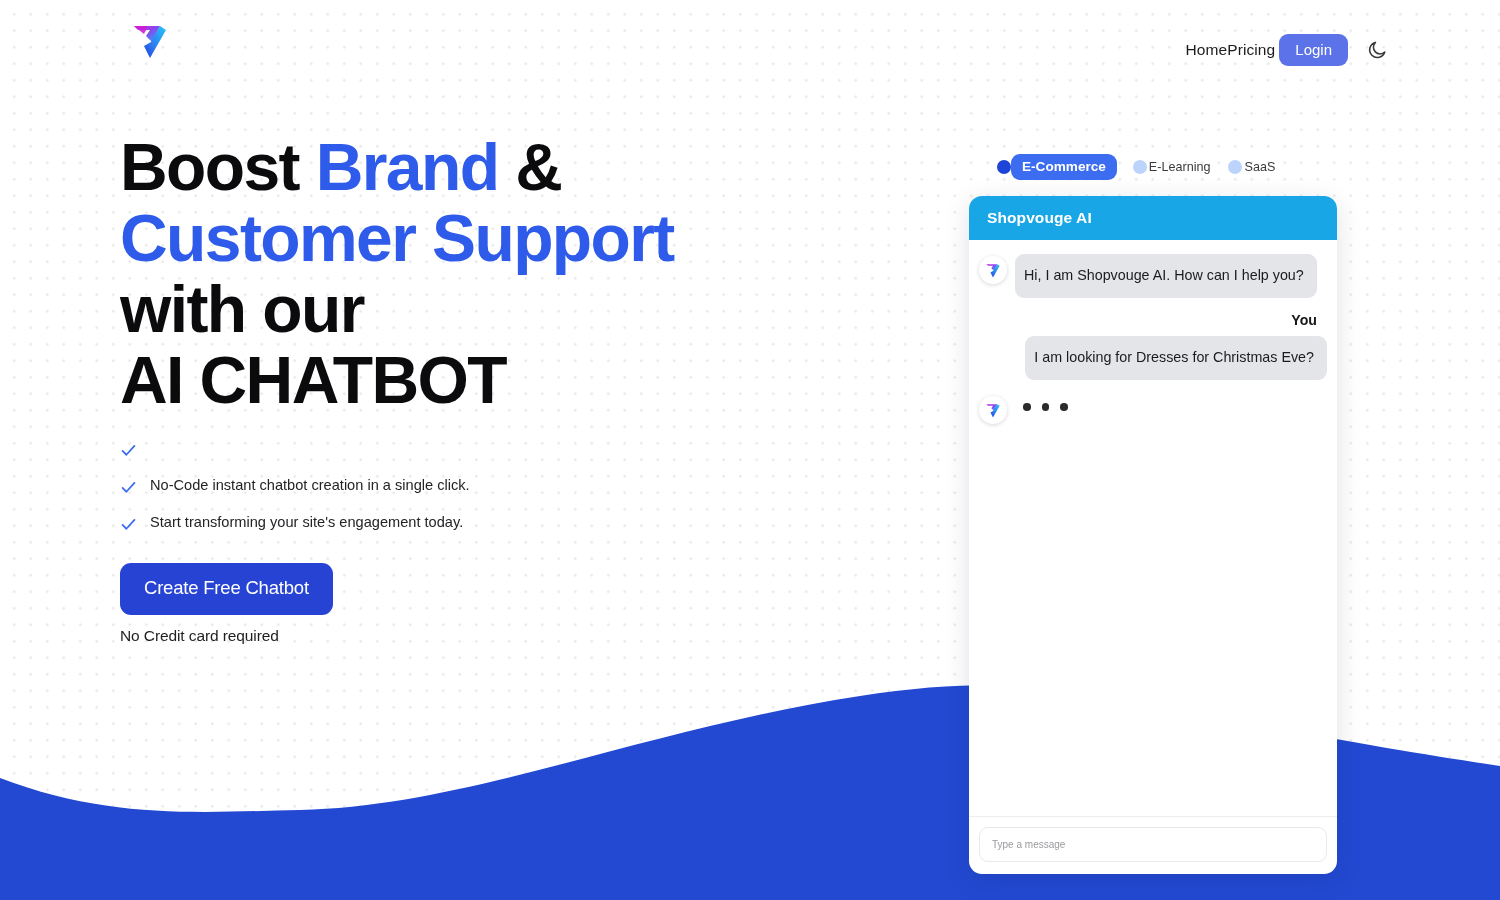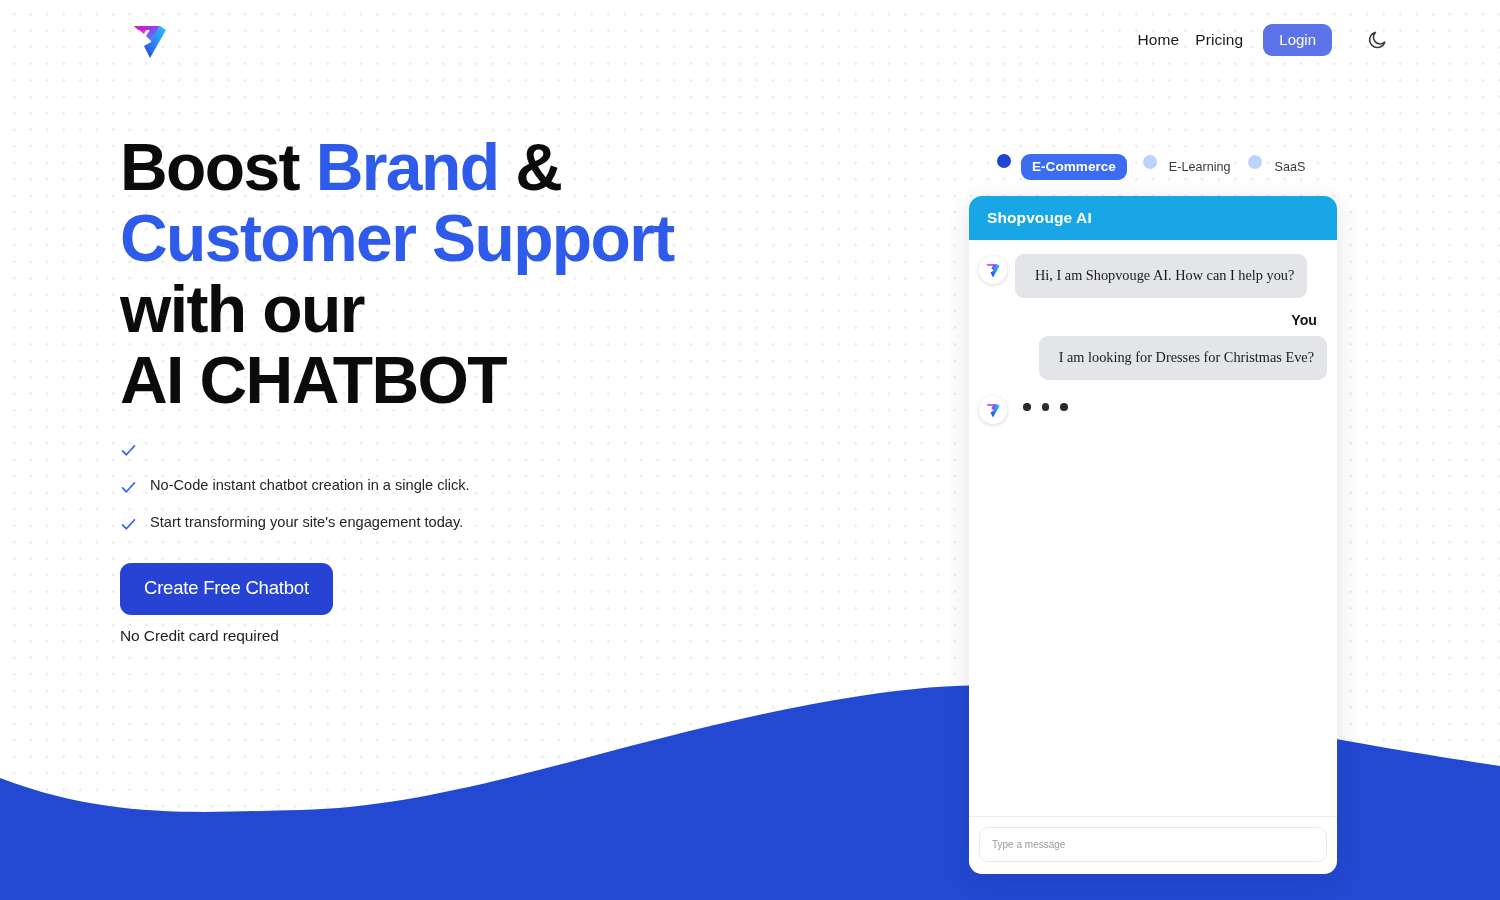--- a/index.html
+++ b/index.html
@@ -57,24 +57,23 @@
     left: 126px;
     top: 16px;
     width: 48px;
     height: 48px;
     display: block;
   }
 
   .nav {
     position: absolute;
     right: 110px;
-    top: 22px;
-    display: flex;
-    align-items: center;
-    gap: 16px;
+    top: 32px;
+    display: flex;
+    align-items: center;
     height: 36px;
   }
 
   .nav-link {
     font-size: 15.5px;
     color: #1c1c1e;
     text-decoration: none;
     letter-spacing: 0.1px;
     cursor: pointer;
     line-height: 1;
@@ -185,22 +184,21 @@
   .tabs {
     display: flex;
     align-items: center;
     height: 34px;
     margin-bottom: 10px;
     padding-left: 28px;
   }
 
   .tab {
     display: flex;
-    align-items: flex-start;
-    gap: 10px;
+    align-items: center;
     cursor: pointer;
     margin-right: 16px;
   }
 
   .tab-dot {
     width: 14px;
     height: 14px;
     border-radius: 50%;
     background: #bcd4fb;
     flex: 0 0 auto;
@@ -277,26 +275,25 @@
     display: flex;
     align-items: center;
     justify-content: center;
     margin-top: 2px;
   }
   .avatar svg { width: 20px; height: 20px; }
 
   .bubble {
     background: #e3e5e8;
     border-radius: 9px;
-    padding: 11px 13px 12px 20px;
+    padding: 11px 13px 12px 9px;
     font-size: 14.3px;
     line-height: 21px;
     color: #1b1b1d;
     max-width: 312px;
-    font-family: Liberation Serif, serif;
   }
   .bubble.user-bubble { max-width: 330px; }
 
   .sender-label {
     text-align: right;
     font-size: 14.2px;
     font-weight: bold;
     color: #18181a;
     margin-bottom: 8px;
     padding-right: 10px;

